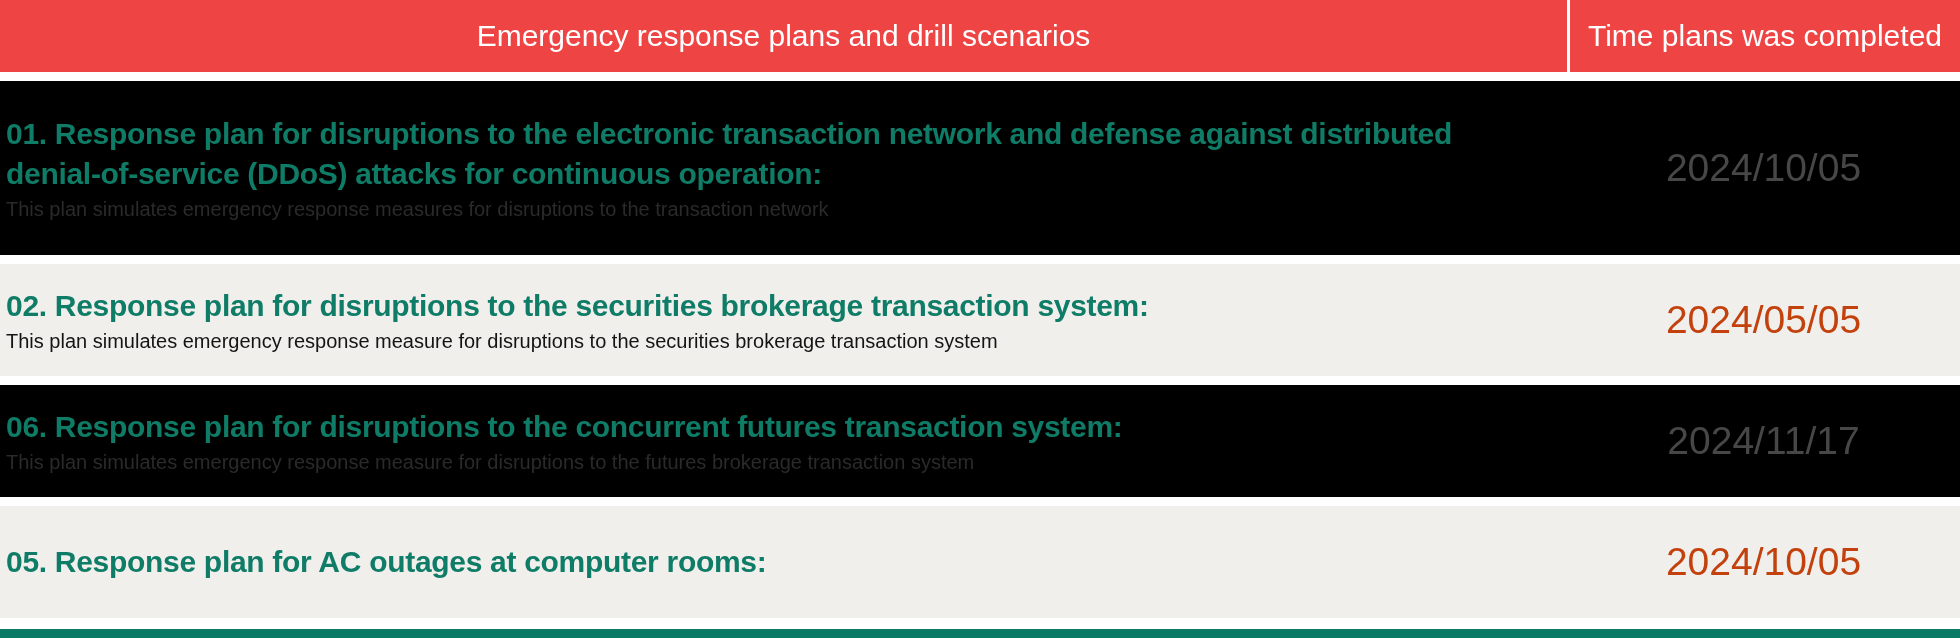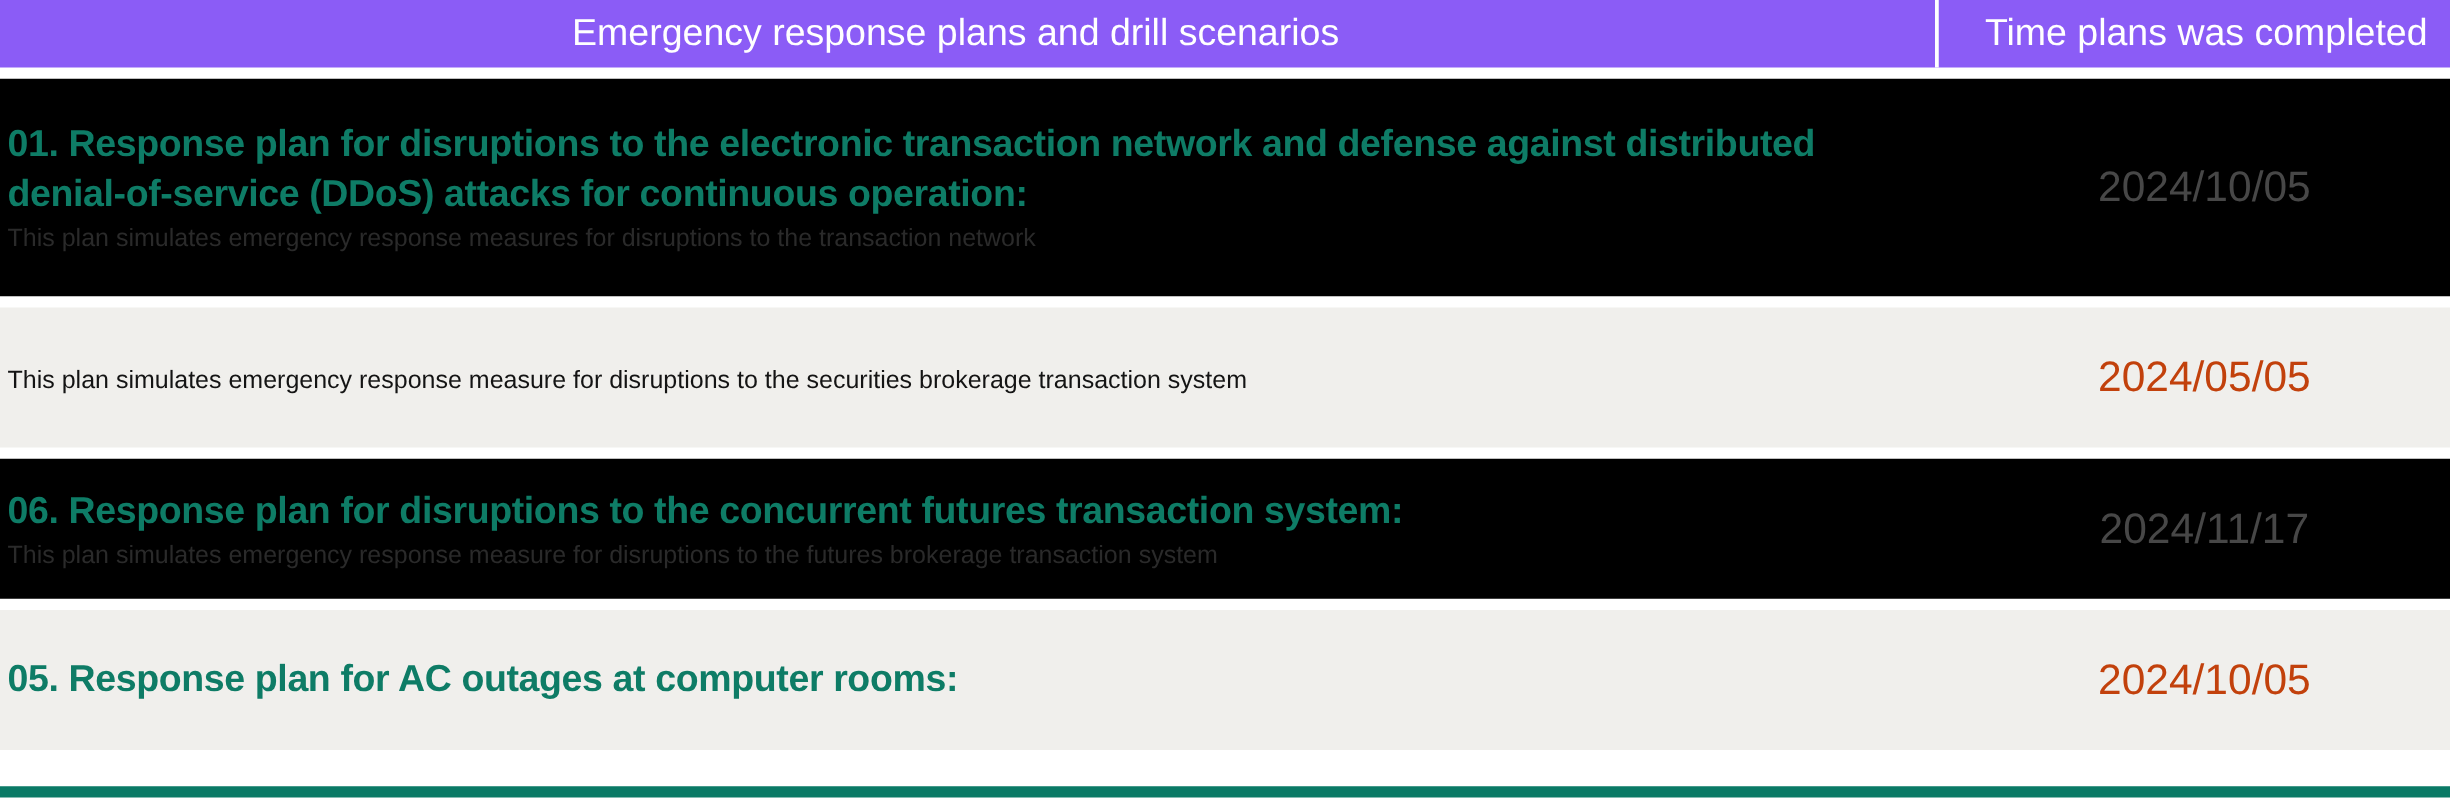--- a/index.html
+++ b/index.html
@@ -10,26 +10,25 @@
     background: #ffffff;
     font-family: "Liberation Sans", sans-serif;
     overflow: hidden;
     display: flex;
     flex-direction: column;
   }
 
   
   .header {
     display: flex;
-    height: 54px;
-    background: #8b5cf6;
+    height: 72px;
+    background: #ef4444;
     color: #ffffff;
     margin-bottom: 9px;
     flex: 0 0 auto;
-    gap: 19px;
   }
   .header-left {
     flex: 1;
     display: flex;
     align-items: center;
     justify-content: center;
     font-size: 30px;
   }
   .header-divider {
     width: 3px;
@@ -79,21 +78,21 @@
     font-weight: 400;
   }
   .dark .row-desc { color: #2a2a2a; }
   .light .row-desc { color: #141414; }
 
   .row-date {
     width: 393px;
     display: flex;
     align-items: center;
     justify-content: center;
-    font-size: 34px;
+    font-size: 39px;
     flex: 0 0 auto;
     text-align: right;
   }
   .dark .row-date { color: #474747; }
   .light .row-date { color: #c2410c; }
 
   
   .bottom-bar {
     margin-top: auto;
     height: 9px;
@@ -114,20 +113,21 @@
 <div class="row dark tall">
   <div class="row-main">
     <div class="row-title">01. Response plan for disruptions to the electronic transaction network and defense against distributed denial-of-service (DDoS) attacks for continuous operation:</div>
     <div class="row-desc">This plan simulates emergency response measures for disruptions to the transaction network</div>
   </div>
   <div class="row-date">2024/10/05</div>
 </div>
 
 <div class="row light">
   <div class="row-main">
+    <div class="row-title">02. Response plan for disruptions to the securities brokerage transaction system:</div>
     <div class="row-desc">This plan simulates emergency response measure for disruptions to the securities brokerage transaction system</div>
   </div>
   <div class="row-date">2024/05/05</div>
 </div>
 
 <div class="row dark">
   <div class="row-main">
     <div class="row-title">06. Response plan for disruptions to the concurrent futures transaction system:</div>
     <div class="row-desc">This plan simulates emergency response measure for disruptions to the futures brokerage transaction system</div>
   </div>

